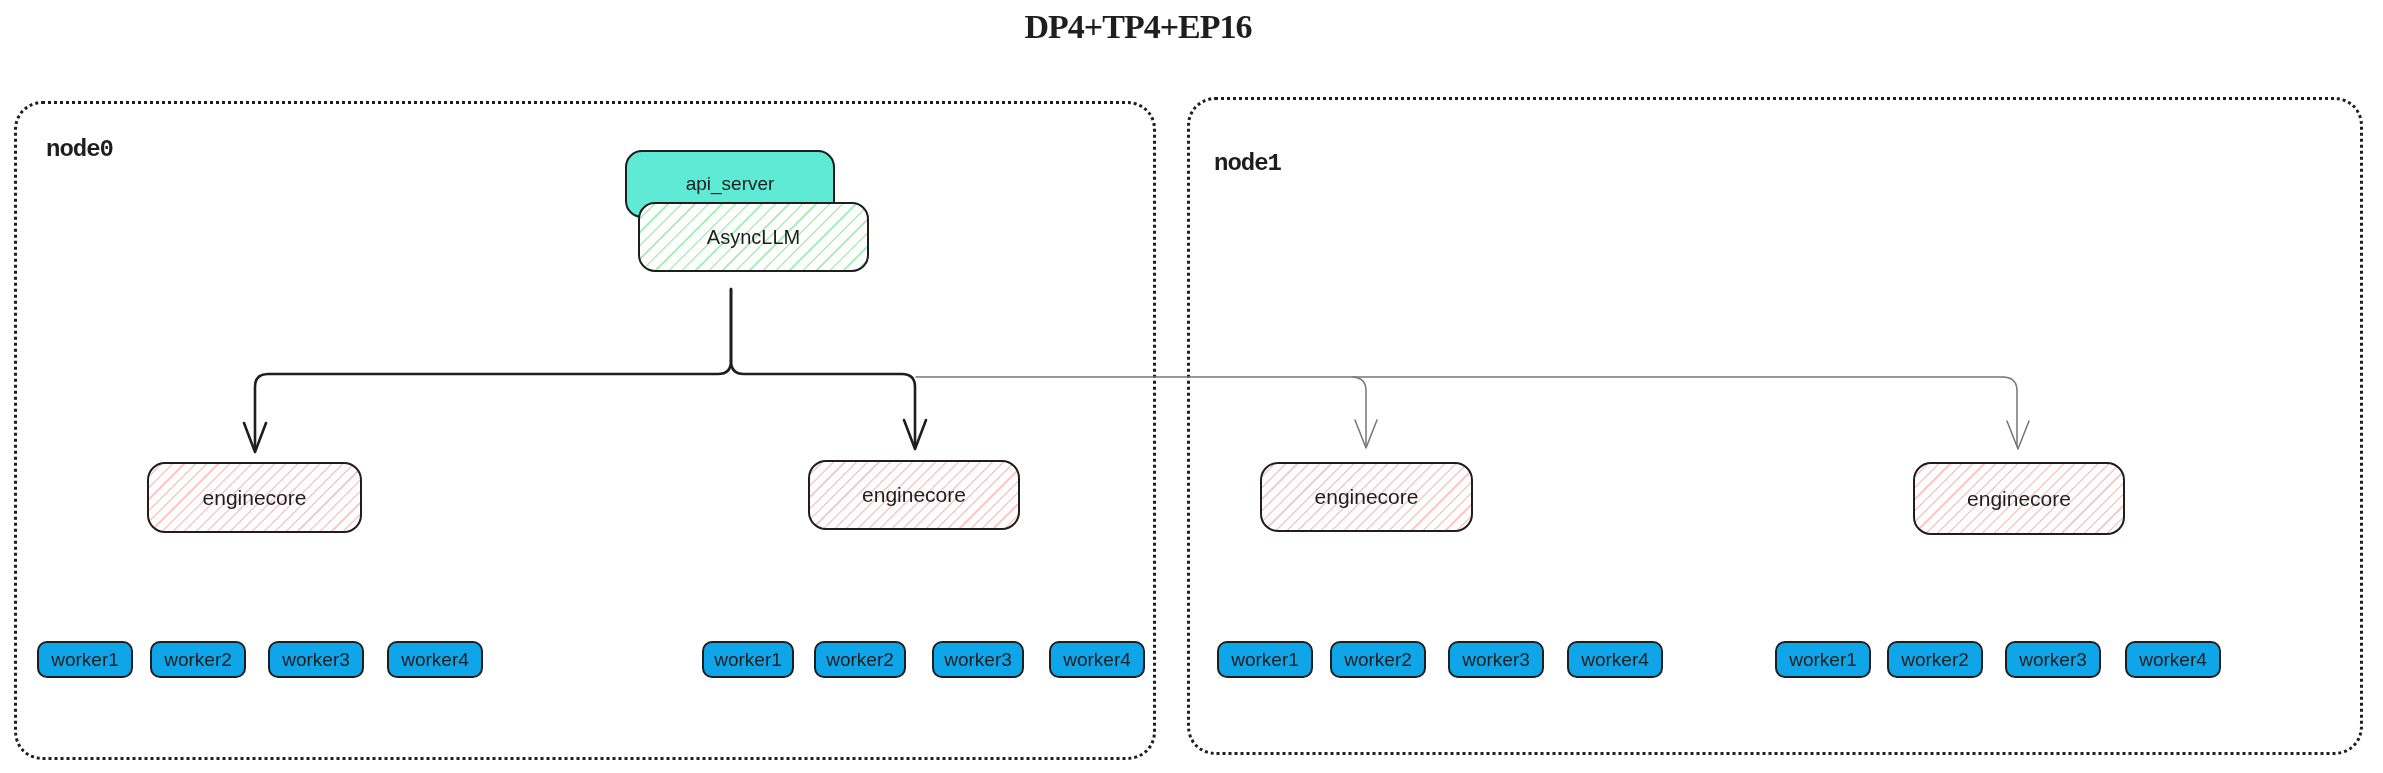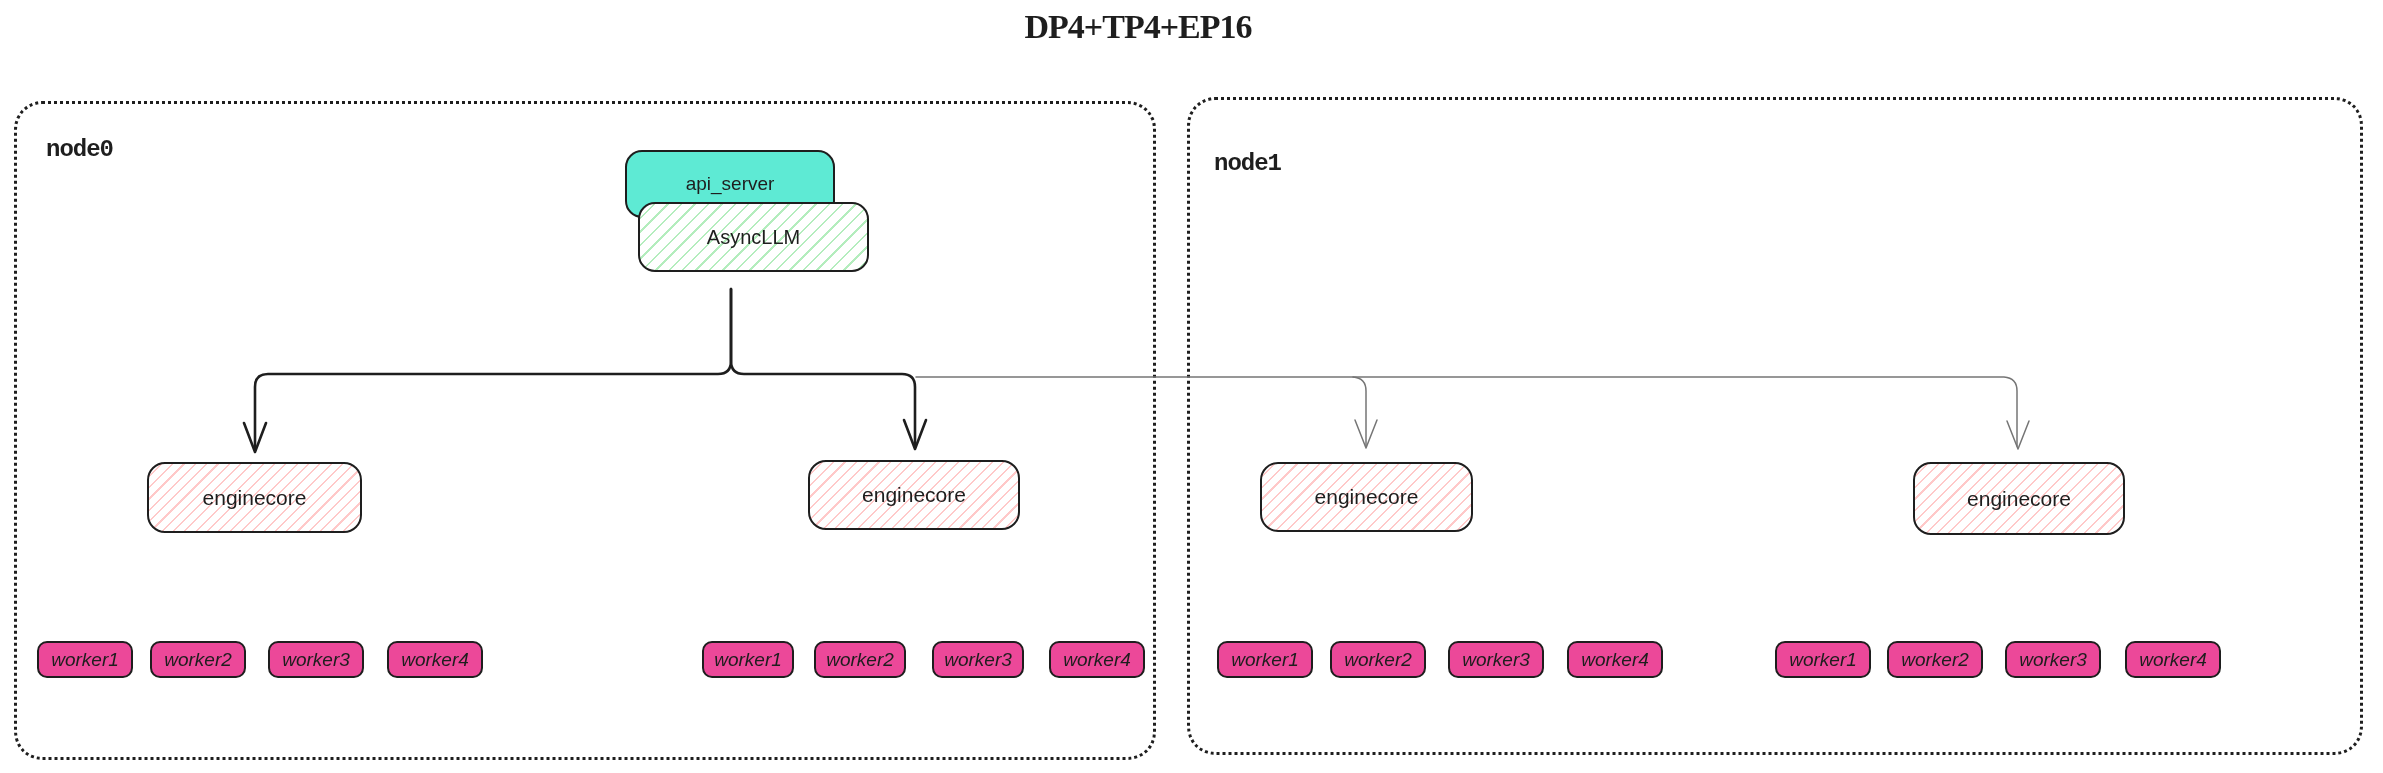--- a/index.html
+++ b/index.html
@@ -64,27 +64,26 @@
     font-size: 21px;
     border-radius: 18px;
   }
   .worker {
     position: absolute;
     top: 641px;
     width: 96px;
     height: 37px;
     border: 2.5px solid #1e1e1e;
     border-radius: 10px;
-    background: #ec4899;
+    background: #0ea5e9;
     display: flex;
     align-items: center;
     justify-content: center;
     font-size: 19px;
     white-space: nowrap;
-    font-style: italic;
   }
   svg.wires { position: absolute; left: 0; top: 0; pointer-events: none; }
 </style>
 </head>
 <body>
 
 <div class="diagram-title">DP4+TP4+EP16</div>
 
 <div class="node-box" style="left:14px; top:101px; width:1142px; height:659px;"></div>
 <div class="node-label" style="left:46px; top:136px;">node0</div>

